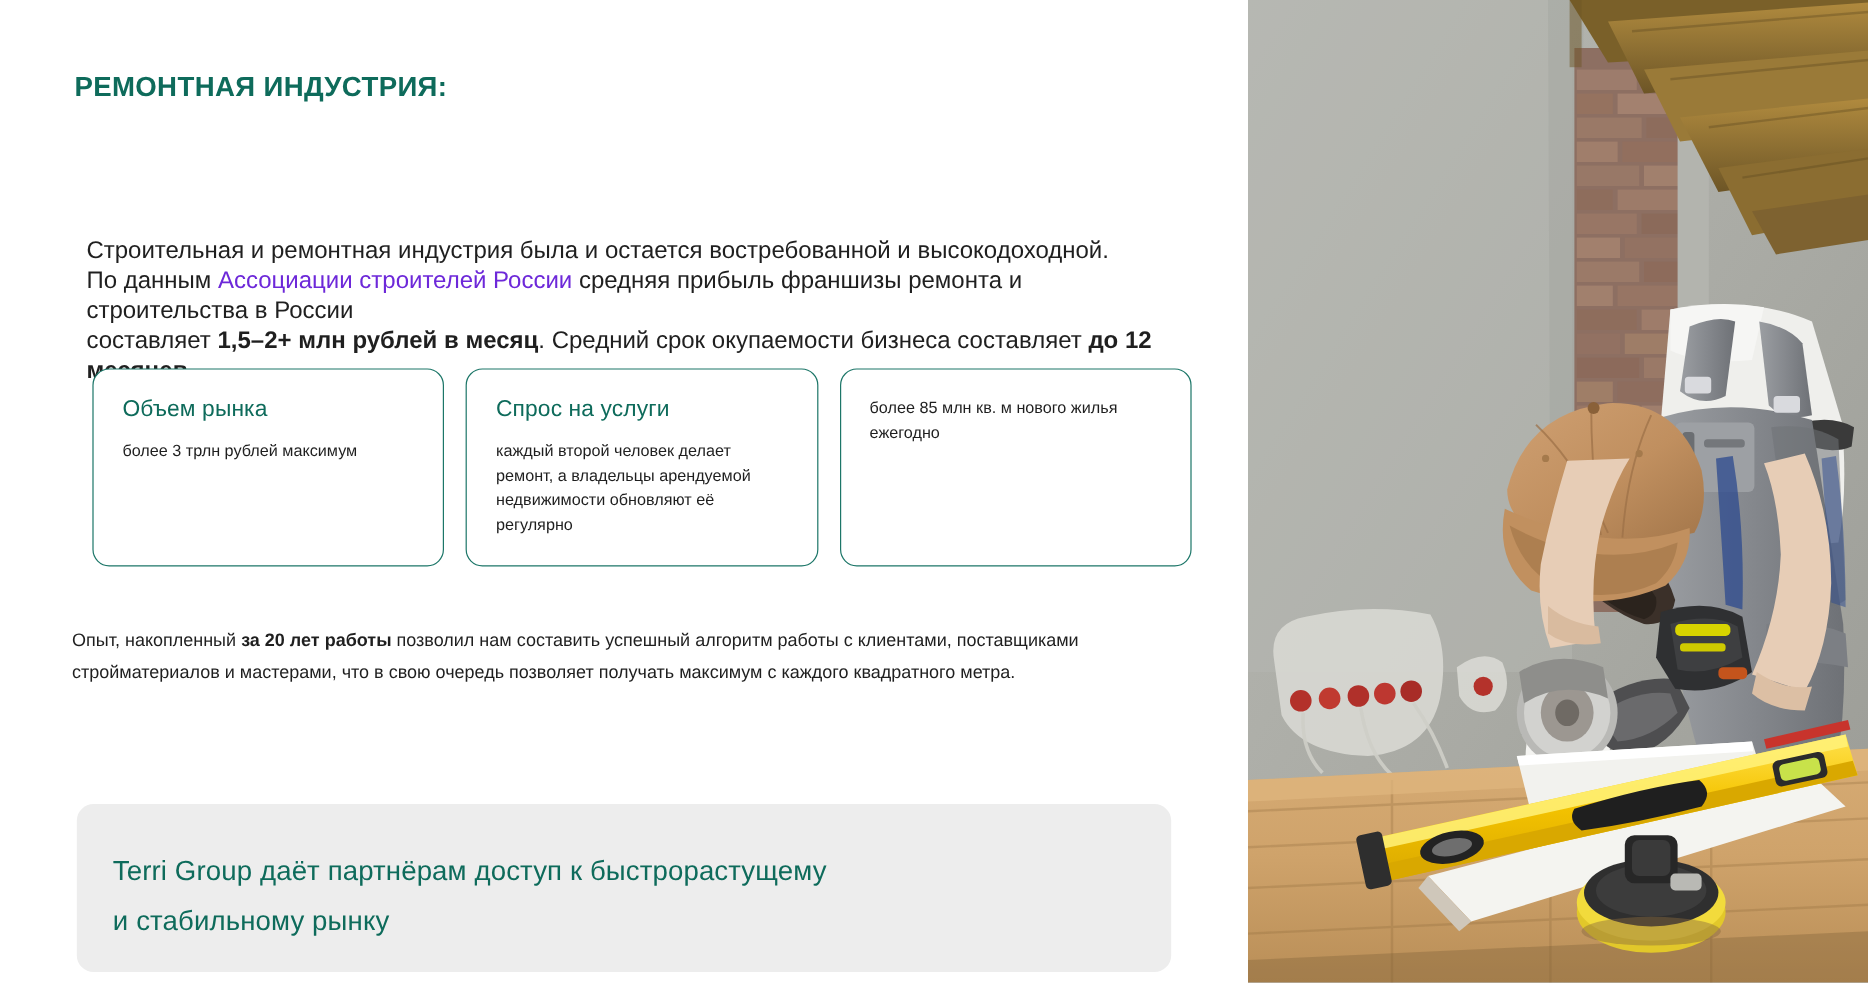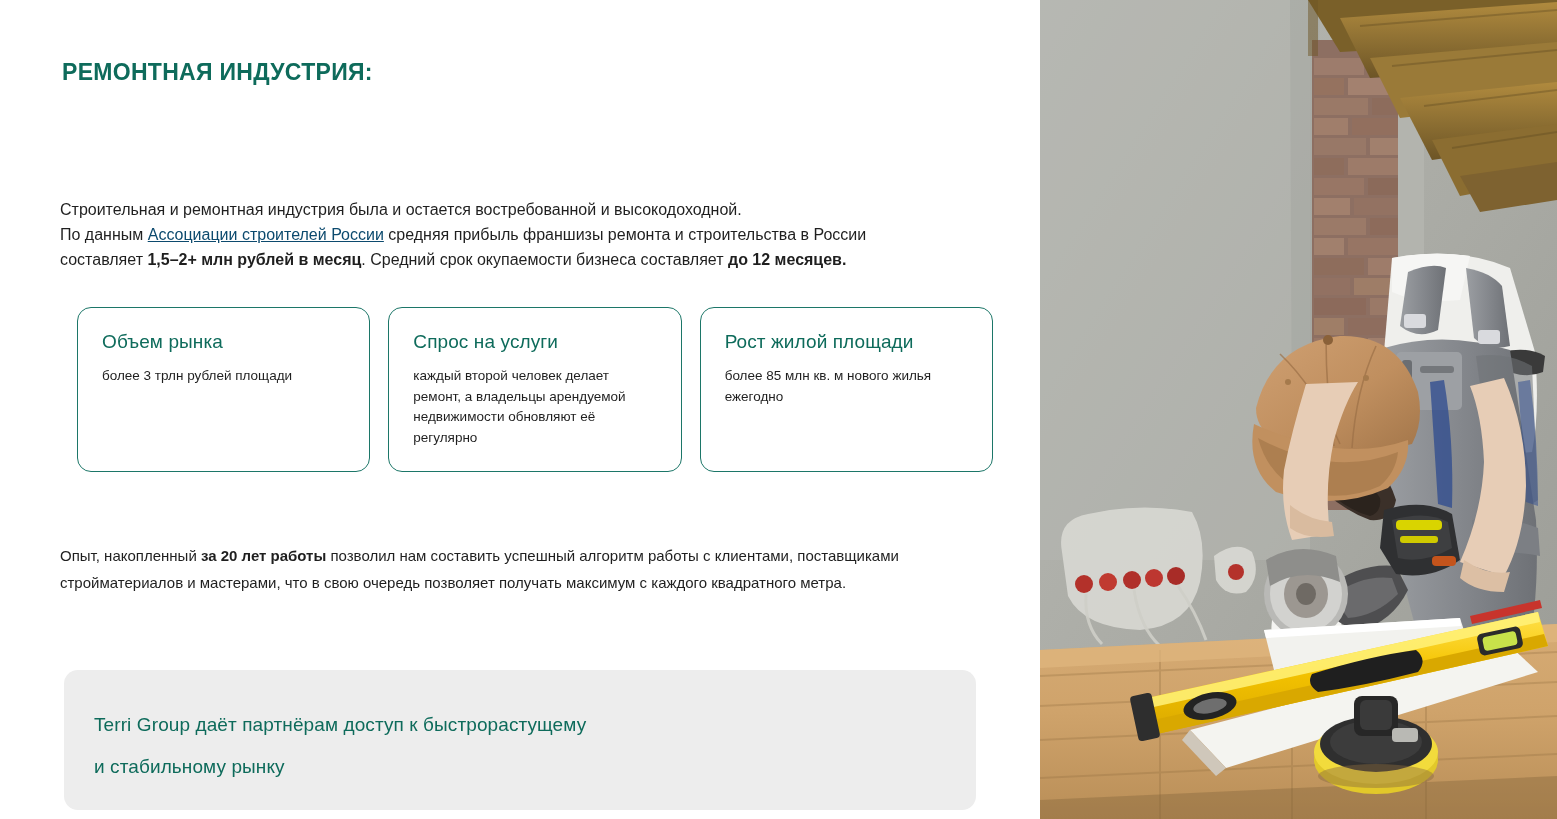--- a/index.html
+++ b/index.html
@@ -42,29 +42,29 @@
     letter-spacing: 0.3px;
     text-transform: uppercase;
     white-space: nowrap;
   }
   .title-line-1 { color: #0E6B5B; }
   .title-line-2 { color: #1A1A1A; }
 
   
   .intro {
     position: absolute;
-    left: 60px;
+    left: 72px;
     top: 197px;
     width: 900px;
-    font-size: 16px;
+    font-size: 20px;
     line-height: 25px;
     color: #1F1F1F;
   }
   .intro b { font-weight: 700; }
-  .intro .link { color: #0c4a6e; text-decoration: underline; }
+  .intro .link { color: #6d28d9; }
 
   
   .cards {
     position: absolute;
     left: 62px;
     top: 307px;
     width: 916px;
     height: 165px;
     display: flex;
     gap: 18px;
@@ -89,42 +89,42 @@
     font-size: 13.5px;
     line-height: 20.5px;
     color: #1F1F1F;
   }
   .card-body b { font-weight: 400; text-align: right; }
 
   
   .experience {
     position: absolute;
     left: 60px;
-    top: 542px;
+    top: 520px;
     width: 900px;
     font-size: 15px;
     line-height: 27px;
     color: #1F1F1F;
   }
   .experience b { font-weight: 700; }
 
   
   .highlight {
     position: absolute;
     left: 64px;
     top: 670px;
     width: 912px;
     height: 140px;
     background: #EDEDED;
     border-radius: 14px;
     padding: 34px 42px 0 30px;
   }
   .highlight-text {
     color: #0E6B5B;
-    font-size: 19px;
+    font-size: 23px;
     line-height: 42px;
     font-weight: 400;
     letter-spacing: 0.1px;
   }
 
   
   .photo {
     position: absolute;
     left: 1040px;
     top: 0;
@@ -156,33 +156,32 @@
       <div>
         <span>составляет </span><b>1,5–2+ млн рублей в месяц</b><span>. Средний срок окупаемости бизнеса составляет </span><b>до 12 месяцев.</b>
       </div>
     </div>
 
     <div class="cards">
 
       <div class="card">
         <div class="card-title">Объем рынка</div>
         <div class="card-body">
-          <span>более </span><b>3 трлн рублей</b><span> площади</span>
+          <span>более </span><b>3 трлн рублей</b><span> максимум</span>
         </div>
       </div>
 
       <div class="card">
         <div class="card-title">Спрос на услуги</div>
         <div class="card-body">
           <span></span><b>каждый второй</b><span> человек делает ремонт, а владельцы арендуемой недвижимости обновляют её регулярно</span>
         </div>
       </div>
 
       <div class="card">
-        <div class="card-title">Рост жилой площади</div>
         <div class="card-body">
           <span>более </span><b>85 млн кв. м</b><span> нового жилья ежегодно</span>
         </div>
       </div>
 
     </div>
 
     <div class="experience">
       <span>Опыт, накопленный </span><b>за 20 лет работы</b><span> позволил нам составить успешный алгоритм работы с клиентами, поставщиками стройматериалов и мастерами, что в свою очередь позволяет получать максимум с каждого квадратного метра.</span>
     </div>

